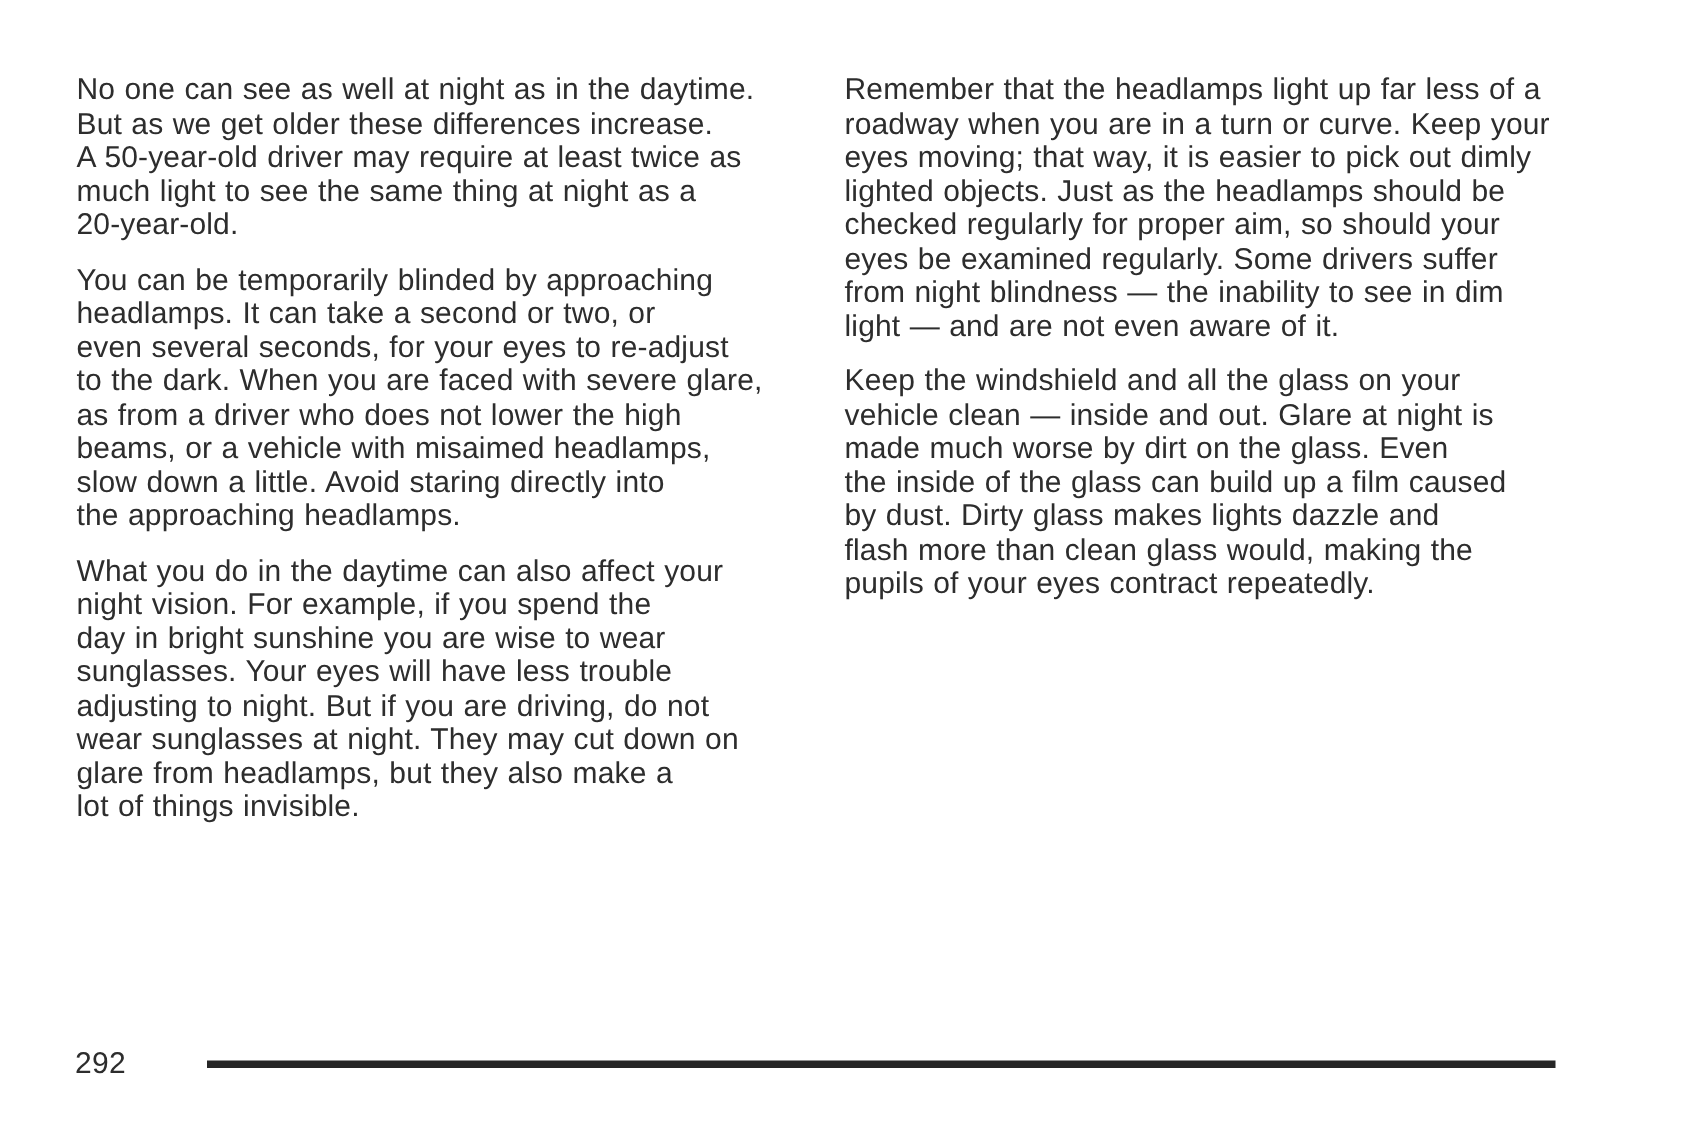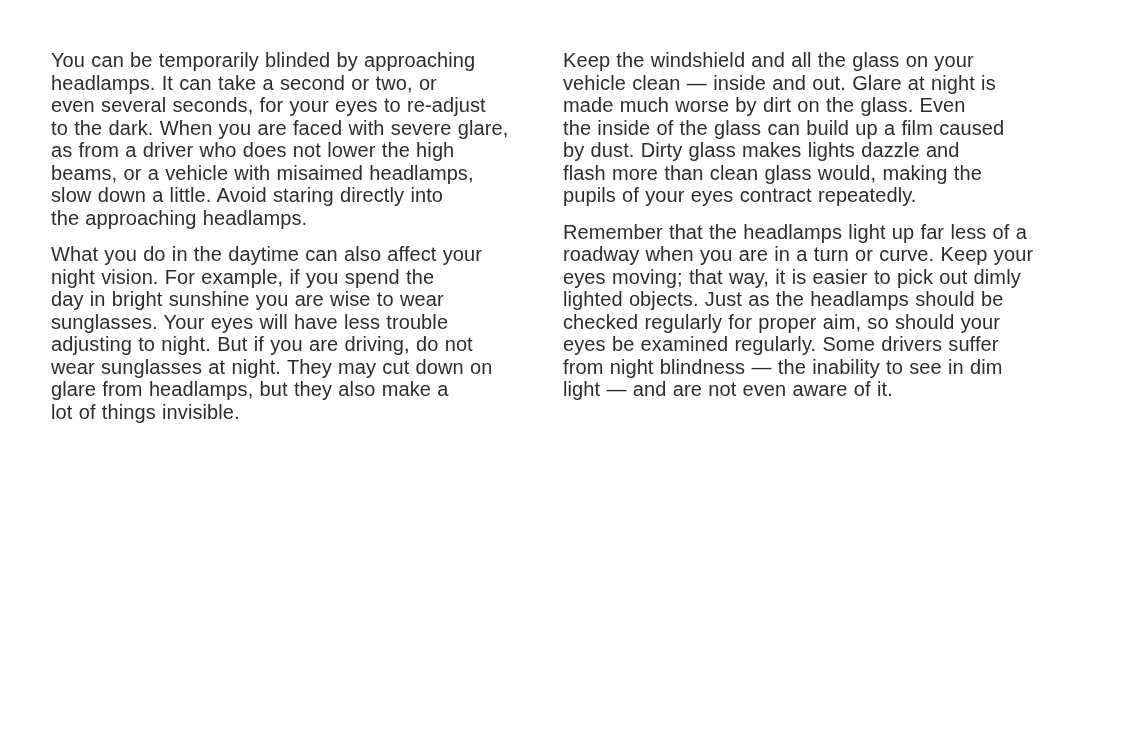--- a/index.html
+++ b/index.html
@@ -59,50 +59,59 @@
     background: var(--rule-color, #262626);
   }
 </style>
 </head>
 <body>
 
 <div class="page">
 
   <div class="columns">
     <div class="col">
+      <div class="para">No one can see as well at night as in the daytime.
+But as we get older these differences increase.
+A 50-year-old driver may require at least twice as
+much light to see the same thing at night as a
+20-year-old.</div>
       <div class="para">You can be temporarily blinded by approaching
 headlamps. It can take a second or two, or
 even several seconds, for your eyes to re-adjust
 to the dark. When you are faced with severe glare,
 as from a driver who does not lower the high
 beams, or a vehicle with misaimed headlamps,
 slow down a little. Avoid staring directly into
 the approaching headlamps.</div>
       <div class="para">What you do in the daytime can also affect your
 night vision. For example, if you spend the
 day in bright sunshine you are wise to wear
 sunglasses. Your eyes will have less trouble
 adjusting to night. But if you are driving, do not
 wear sunglasses at night. They may cut down on
 glare from headlamps, but they also make a
 lot of things invisible.</div>
     </div>
     <div class="col">
-      <div class="para">Keep the windshield and all the glass on your
-vehicle clean — inside and out. Glare at night is
-made much worse by dirt on the glass. Even
-the inside of the glass can build up a film caused
-by dust. Dirty glass makes lights dazzle and
-flash more than clean glass would, making the
-pupils of your eyes contract repeatedly.</div>
       <div class="para">Remember that the headlamps light up far less of a
 roadway when you are in a turn or curve. Keep your
 eyes moving; that way, it is easier to pick out dimly
 lighted objects. Just as the headlamps should be
 checked regularly for proper aim, so should your
 eyes be examined regularly. Some drivers suffer
 from night blindness — the inability to see in dim
 light — and are not even aware of it.</div>
+      <div class="para">Keep the windshield and all the glass on your
+vehicle clean — inside and out. Glare at night is
+made much worse by dirt on the glass. Even
+the inside of the glass can build up a film caused
+by dust. Dirty glass makes lights dazzle and
+flash more than clean glass would, making the
+pupils of your eyes contract repeatedly.</div>
     </div>
   </div>
 
+  <div class="footer">
+    <div class="page-number">292</div>
+    <div class="footer-rule"></div>
+  </div>
 
 </div>
 
 </body></html>

